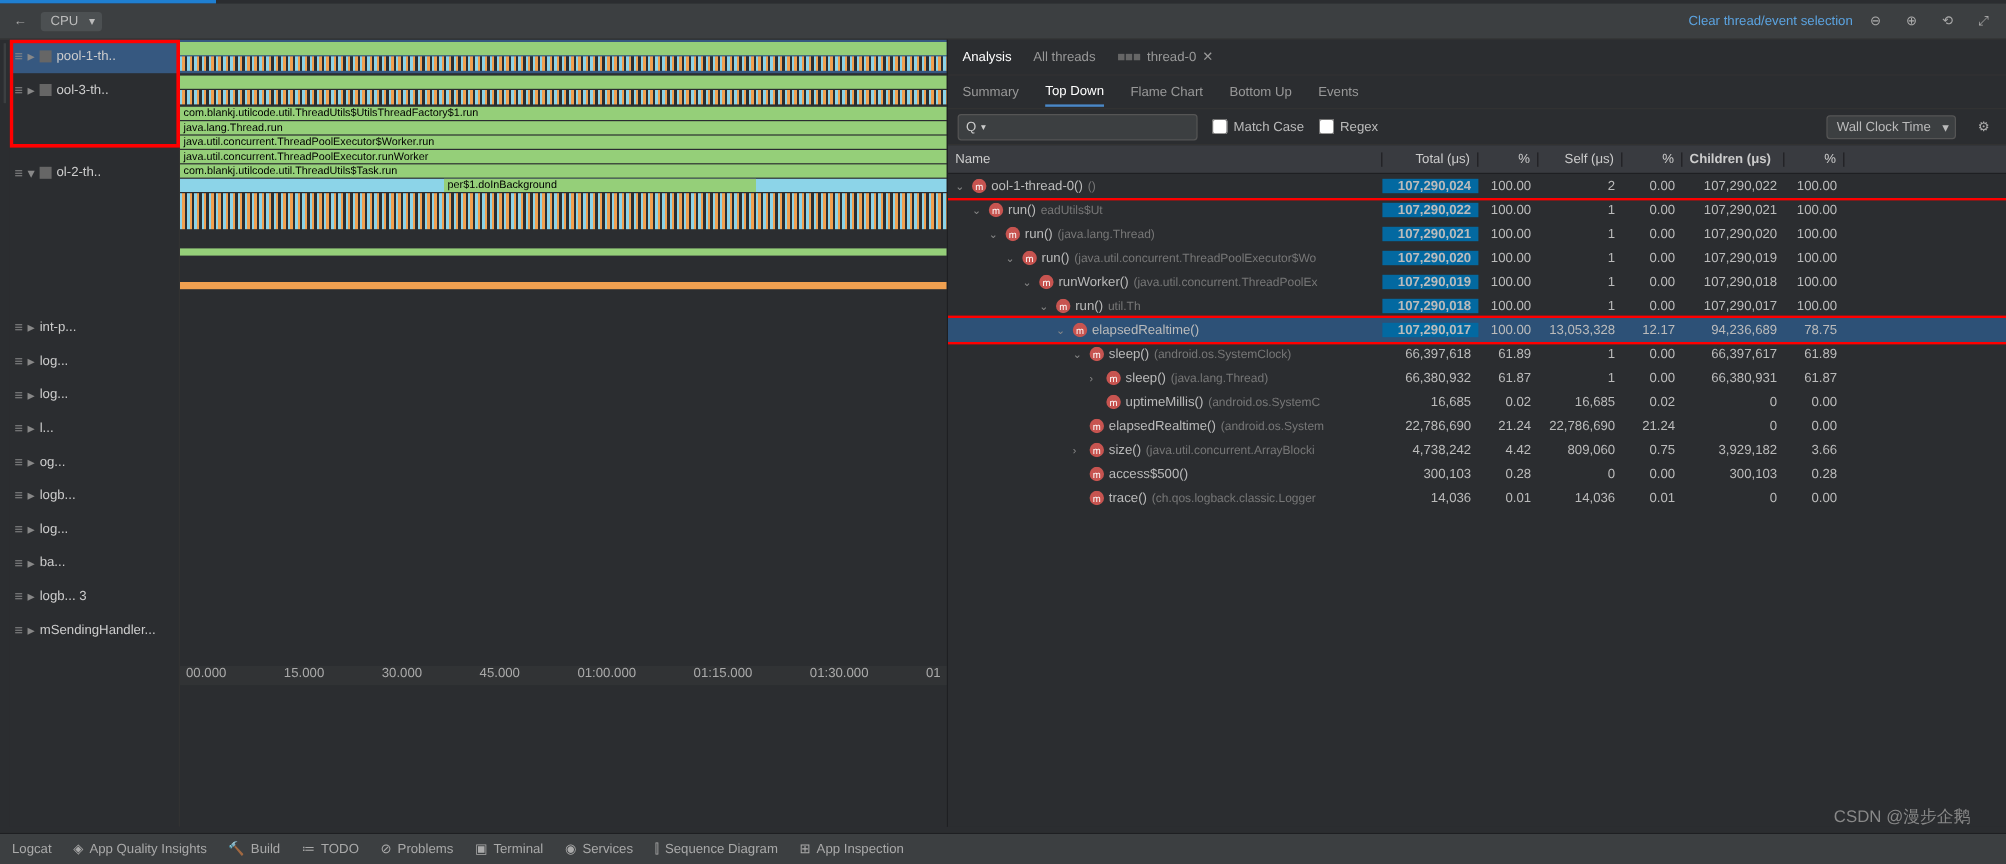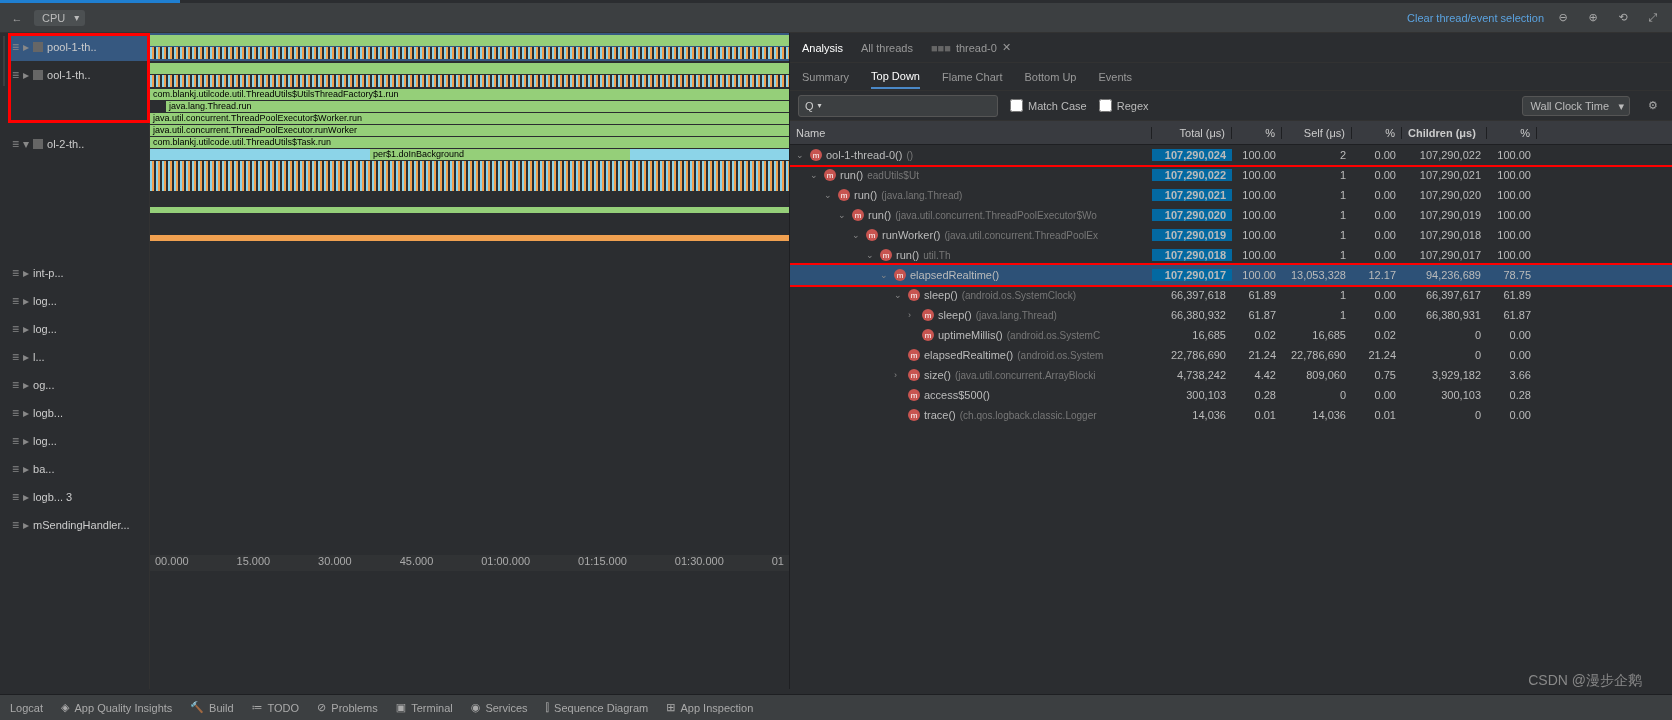--- a/index.html
+++ b/index.html
@@ -103,21 +103,21 @@
           <div class="tn-row sel">
             <span class="menu-i">≡</span>
             <span class="menu-i">▸</span>
             <span style="width:10px;height:10px;background:#666;"></span>
             <span>pool-1-th..</span>
           </div>
           <div class="tn-row">
             <span class="menu-i">≡</span>
             <span class="menu-i">▸</span>
             <span style="width:10px;height:10px;background:#666;"></span>
-            <span>ool-1-th..</span>
+            <span>ool-3-th..</span>
           </div>
           <div class="tn-row" style="height: 110px;">
             <span class="menu-i">≡</span>
             <span class="menu-i">▾</span>
             <span style="width:10px;height:10px;background:#666;"></span>
             <span>ol-2-th..</span>
           </div>
           <div style="height: 60px;"></div>
           <div class="tn-row">
             <span class="menu-i">≡</span>
@@ -174,21 +174,21 @@
         <div class="tl-row" style="background:#365880;">
           <div class="tl-bar green" style="left:0;right:0;top:2px;"></div>
           <div class="tl-bar striped" style="left:0;right:0;top:14px;height:12px;"></div>
         </div>
         <div class="tl-row">
           <div class="tl-bar green" style="left:0;right:0;top:2px;"></div>
           <div class="tl-bar striped" style="left:0;right:0;top:14px;height:12px;"></div>
         </div>
         <div class="tl-row" style="height:110px;">
           <div class="tl-bar green" style="left:0;right:0;top:0;">com.blankj.utilcode.util.ThreadUtils$UtilsThreadFactory$1.run</div>
-          <div class="tl-bar green" style="left:16px;right:0;top:12px;">java.lang.Thread.run</div>
+          <div class="tl-bar green" style="left:0;right:0;top:12px;">java.lang.Thread.run</div>
           <div class="tl-bar green" style="left:0;right:0;top:24px;">java.util.concurrent.ThreadPoolExecutor$Worker.run</div>
           <div class="tl-bar green" style="left:0;right:0;top:48px;">com.blankj.utilcode.util.ThreadUtils$Task.run</div>
           <div class="tl-bar green" style="left:0;right:0;top:36px;">java.util.concurrent.ThreadPoolExecutor.runWorker</div>
           <div class="tl-bar blue" style="left:0;right:0;top:60px;"></div>
           <div class="tl-bar green" style="left:220px;width:260px;top:60px;">per$1.doInBackground</div>
           <div class="tl-bar striped" style="left:0;right:0;top:72px;height:30px;"></div>
         </div>
         <div class="tl-row">
             <div class="tl-bar green" style="left:0;right:0;top:8px;height:6px;"></div>
           </div>

